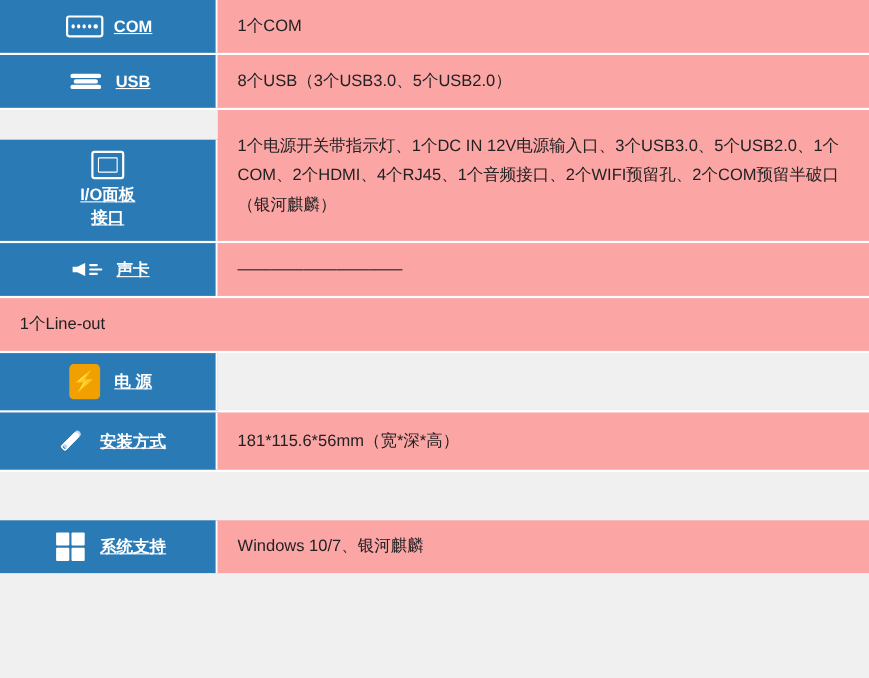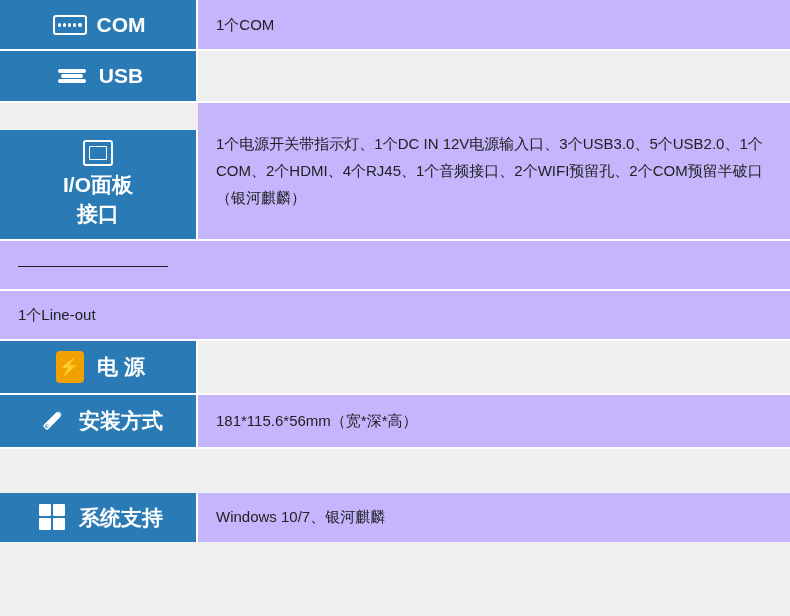--- a/index.html
+++ b/index.html
@@ -23,29 +23,30 @@
       background: #2a7ab5;
       color: #fff;
       display: flex;
       align-items: center;
       justify-content: center;
       padding: 10px 8px;
       gap: 8px;
       border-right: 2px solid #fff;
     }
     .spec-label-text {
-      font-size: 21px;
+      font-size: 15px;
       font-weight: 600;
       white-space: nowrap;
       line-height: 1.4;
       text-align: center;
+      text-decoration: underline;
     }
     .spec-value {
       flex: 1;
-      background: #c4b5fd;
+      background: #fca5a5;
       display: flex;
       align-items: center;
       padding: 12px 18px;
       font-size: 15px;
       color: #222;
       line-height: 1.6;
     }
     .icon-wrap {
       width: 38px;
       min-width: 38px;
@@ -192,36 +193,50 @@
     <div class="spec-label">
       <div class="icon-wrap">
         <div class="icon-usb">
           <div class="usb-bar"></div>
           <div class="usb-bar2"></div>
           <div class="usb-bar3"></div>
         </div>
       </div>
       <span class="spec-label-text">USB</span>
     </div>
+    <div class="spec-value">8个USB（3个USB3.0、5个USB2.0）</div>
   </div>
 
   <div class="spec-row">
     <div class="spec-label" style="flex-direction:column; gap:4px;margin-top:27px;">
       <div class="icon-wrap">
         <div class="icon-io">
           <div class="icon-io-inner"></div>
         </div>
       </div>
       <span class="spec-label-text" style="white-space:pre-line; text-align:center;">I/O面板
 接口</span>
     </div>
     <div class="spec-value" style="line-height:1.8;">1个电源开关带指示灯、1个DC IN 12V电源输入口、3个USB3.0、5个USB2.0、1个COM、2个HDMI、4个RJ45、1个音频接口、2个WIFI预留孔、2个COM预留半破口（银河麒麟）</div>
   </div>
 
   <div class="spec-row">
+    <div class="spec-label">
+      <div class="icon-wrap">
+        <div class="icon-sound">
+          <div class="sound-speaker"></div>
+          <div class="sound-waves">
+            <div class="sound-wave" style="width:8px;"></div>
+            <div class="sound-wave" style="width:12px;"></div>
+            <div class="sound-wave" style="width:8px;"></div>
+          </div>
+        </div>
+      </div>
+      <span class="spec-label-text">声卡</span>
+    </div>
     <div class="spec-value">——————————</div>
   </div>
 
   <div class="spec-row">
     <div class="spec-value">1个Line-out</div>
   </div>
 
   <div class="spec-row">
     <div class="spec-label">
       <div class="icon-wrap">

